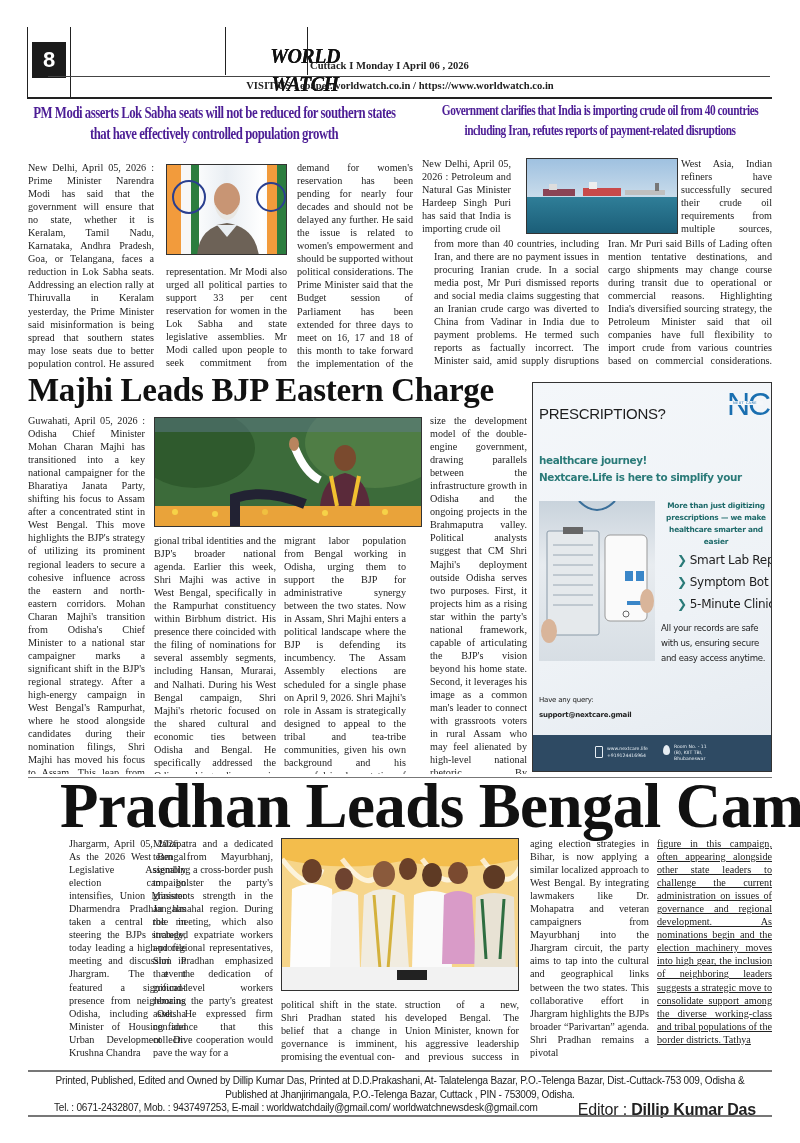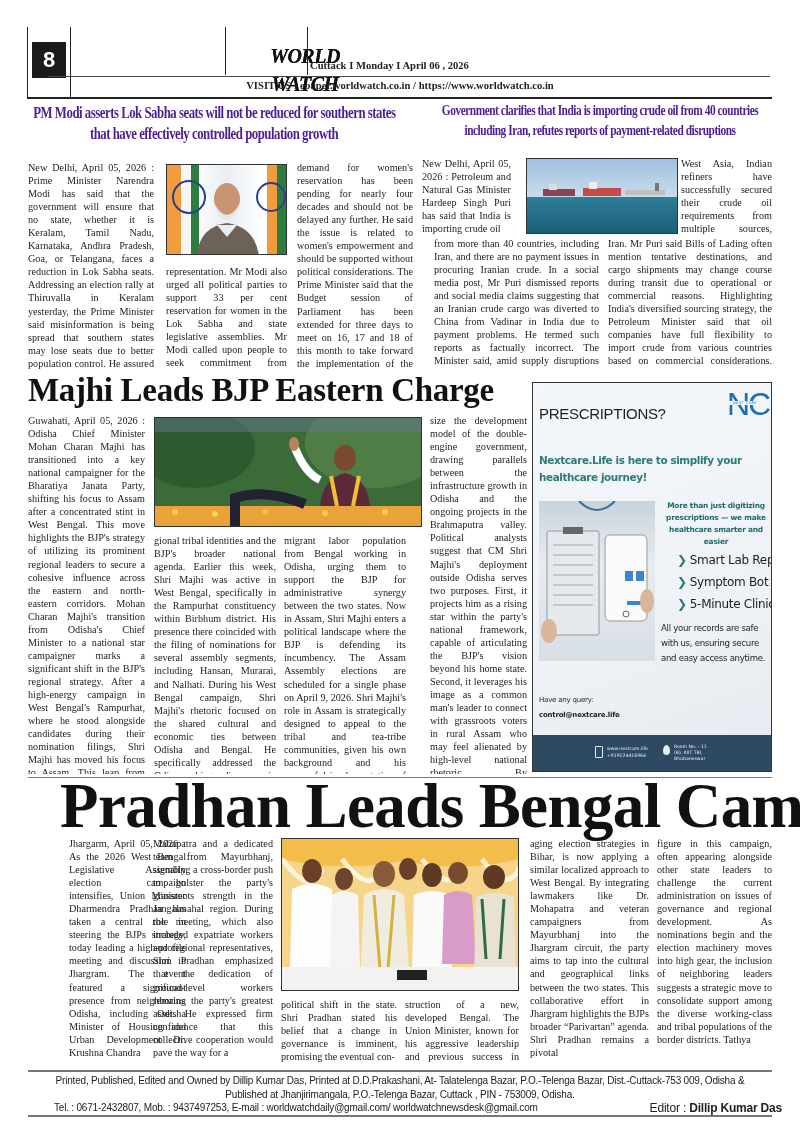--- a/index.html
+++ b/index.html
@@ -148,22 +148,22 @@
 
 <div class="ad">
   <div style="position:absolute;right:8px;top:4px;width:36px;height:36px;text-align:center;">
     <div style="font-family:'Liberation Sans',sans-serif;font-size:32px;line-height:34px;color:#1a6fb0;letter-spacing:-2px;font-weight:normal;">NC</div>
     <div style="position:absolute;top:14px;left:0;width:36px;font-size:3.6px;color:#1a6fb0;background:#f4f7fa;letter-spacing:0.4px;">NEXT CARE</div>
   </div>
   <div class="ad-title">
     <div>PRESCRIPTIONS?</div>
   </div>
   <div class="ad-sub">
+    <div>healthcare journey!</div>
     <div>Nextcare.Life is here to simplify your</div>
-    <div>healthcare journey!</div>
   </div>
   <div style="position:absolute;left:6px;top:118px;width:116px;height:160px;background:linear-gradient(180deg,#c9d3dc 0%,#e8ecf0 40%,#d7dee4 100%);">
     <svg width="116" height="160">
       <path d="M40 0 Q58 18 76 0" stroke="#3a6f9a" stroke-width="2" fill="none"></path>
       <rect x="8" y="30" width="52" height="104" rx="2" fill="#e5e9ec" stroke="#8a9aa8"></rect>
       <rect x="24" y="26" width="20" height="7" fill="#666"></rect>
       <g stroke="#9aa8b4" stroke-width="1">
           <line x1="14" y1="44" x2="54" y2="44"></line>
           <line x1="14" y1="54" x2="54" y2="54"></line>
           <line x1="14" y1="64" x2="54" y2="64"></line>
@@ -181,21 +181,21 @@
         <ellipse cx="108" cy="100" rx="7" ry="12" fill="#d9b59a"></ellipse>
     </svg>
   </div>
   <div class="ad-more">More than just digitizing prescriptions — we make healthcare smarter and easier</div>
   <div class="ad-feat" style="top:170px;"><span class="chev">❯</span><span>Smart Lab Reports</span></div>
   <div class="ad-feat" style="top:192px;"><span class="chev">❯</span><span>Symptom Bot</span></div>
   <div class="ad-feat" style="top:214px;"><span class="chev">❯</span><span>5-Minute Clinical Consult</span></div>
   <div class="ad-safe">All your records are safe with us, ensuring secure and easy access anytime.</div>
   <div class="ad-query">
     <div>Have any query:</div>
-    <div style="font-weight:bold;">control@nextcare.life</div>
+    <div style="font-weight:bold;">support@nextcare.gmail</div>
   </div>
   <div class="ad-foot">
     <span style="left:62px;top:11px;width:8px;height:12px;border:1px solid #e6edf3;border-radius:1px;"></span>
     <span style="left:74px;top:11px;">www.nextcare.life</span>
     <span style="left:74px;top:18px;">+919124416964</span>
     <span style="left:130px;top:10px;width:7px;height:10px;background:#e6edf3;border-radius:50% 50% 50% 50%/60% 60% 40% 40%;"></span>
     <span style="left:141px;top:9px;width:40px;">Room No. - 11 (B), KIIT TBI, Bhubaneswar</span>
   </div>
 </div>
 
@@ -236,24 +236,24 @@
 </div>
 <div class="col" style="left:281px;top:998px;width:116px;height:70px;">
     <p>political shift in the state. Shri Pradhan stated his belief that a change in governance is imminent, promising the eventual con-</p>
   </div>
 <div class="col" style="left:405px;top:998px;width:114px;height:70px;">
     <p>struction of a new, developed Bengal. The Union Minister, known for his aggressive leadership and previous success in man-</p>
   </div>
 <div class="col" style="left:530px;top:837px;width:119px;height:230px;">
     <p>aging election strategies in Bihar, is now applying a similar localized approach to West Bengal. By integrating lawmakers like Dr. Mohapatra and veteran campaigners from Mayurbhanj into the Jhargram circuit, the party aims to tap into the cultural and geographical links between the two states. This collaborative effort in Jhargram highlights the BJPs broader “Parivartan” agenda. Shri Pradhan remains a pivotal</p>
   </div>
-<div class="col" style="left:657px;top:837px;width:115px;height:230px;">
+<div class="col" style="left:657px;top:837px;width:115px;height:230px;text-decoration:underline;">
     <p>figure in this campaign, often appearing alongside other state leaders to challenge the current administration on issues of governance and regional development. As nominations begin and the election machinery moves into high gear, the inclusion of neighboring leaders suggests a strategic move to consolidate support among the diverse working-class and tribal populations of the border districts. Tathya</p>
   </div>
 
 <div class="rule" style="left:28px;top:1070px;width:744px;height:2px;background:#777;"></div>
 <div class="footer-text" style="top:1075px;">Printed, Published, Edited and Owned by Dillip Kumar Das, Printed at D.D.Prakashani, At- Talatelenga Bazar, P.O.-Telenga Bazar, Dist.-Cuttack-753 009, Odisha &amp;</div>
 <div class="footer-text" style="top:1089px;">Published at Jhanjirimangala, P.O.-Telenga Bazar, Cuttack , PIN - 753009, Odisha.</div>
 <div class="footer-text" style="top:1102px;left:30px;width:auto;text-align:left;margin-left:24px;">Tel. : 0671-2432807, Mob. : 9437497253, E-mail : worldwatchdaily@gmail.com/ worldwatchnewsdesk@gmail.com</div>
-<div class="footer-text" style="top:1101px;left:auto;right:18px;width:auto;text-align:center;font-size:12px;">
+<div class="footer-text" style="top:1101px;left:auto;right:44px;width:auto;text-align:center;font-size:16px;">
   <span>Editor : </span><span style="font-weight:bold;">Dillip Kumar Das</span>
 </div>
 <div class="rule" style="left:28px;top:1115px;width:744px;height:2px;background:#777;"></div>
 
 </body></html>

